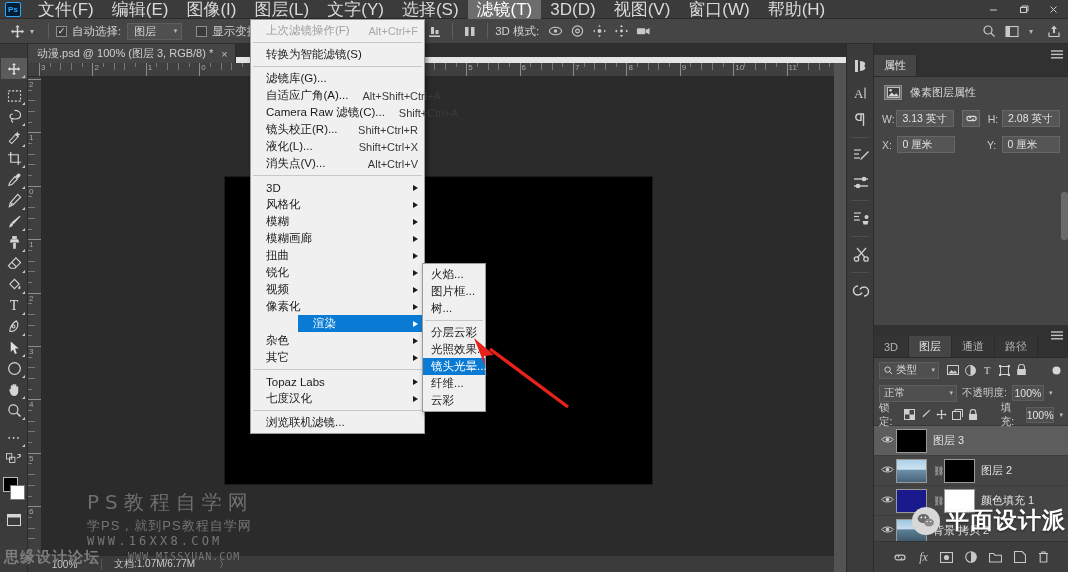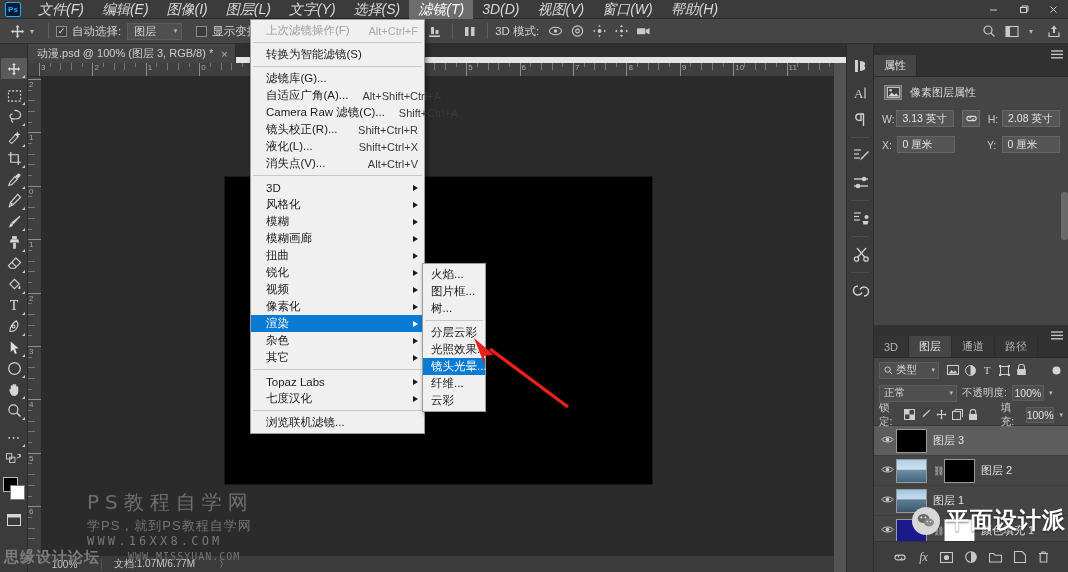--- a/index.html
+++ b/index.html
@@ -20,22 +20,22 @@
     background: #3b3b3b; display: flex; align-items: center;
     border-bottom: 1px solid #2b2b2b;
   }
   .ps-logo {
     width: 16px; height: 15px; margin-left: 5px; margin-right: 8px;
     background: #001e36; border: 1px solid #31a8ff; border-radius: 2px;
     color: #31a8ff; font-size: 8px; font-weight: bold;
     display: flex; align-items: center; justify-content: center;
   }
   .menu-item {
-    padding: 2px 9px; font-size: 14px; color: #d9d9d9;
-    line-height: 15px; cursor: default; white-space: nowrap; font-style: italic;
+    padding: 2px 9px; font-size: 17px; color: #d9d9d9;
+    line-height: 15px; cursor: default; white-space: nowrap;
   }
   .menu-item.active { background: #6d6d6d; color: #fff; }
   .win-ctrls { position: absolute; right: 0; top: 0; display: flex; height: 19px; }
   .win-btn {
     width: 30px; height: 19px; display: flex; align-items: center; justify-content: center;
     color: #cfcfcf; font-size: 11px;
   }
 
   
   .optionsbar {
@@ -166,21 +166,21 @@
     padding: 2px 0; z-index: 60; font-size: 11.5px;
   }
   .dd-row {
     display: flex; align-items: center; height: 17px; padding: 0 6px 0 15px;
     position: relative; white-space: nowrap;
   }
   .dd-row .lbl { flex: 1; }
   .dd-row .sc { color: #3a3a3a; font-size: 11px; margin-left: 14px; }
   .dd-row.dis { color: #a0a0a0; }
   .dd-row.dis .sc { color: #a8a8a8; }
-  .dd-row.hl { background: #0a7bd4; color: #fff; }
+  .dd-row.hl { background: #0a7bd4; color: #fff; margin-left: 47px; }
   .dd-row.hl .arr { border-left-color: #fff; }
   .dd-sep { height: 1px; background: #c8c8c8; margin: 3px 2px; }
   .arr {
     width: 0; height: 0; position: absolute; right: 6px;
     border-top: 3.5px solid transparent; border-bottom: 3.5px solid transparent;
     border-left: 5px solid #1b1b1b;
   }
   .submenu {
     position: absolute; left: 422px; top: 263px; width: 64px;
     background: #f0f0f0; color: #1b1b1b;
@@ -1147,28 +1147,20 @@
             <div class="lthumb sea"></div>
             <div class="lnk">⛓</div>
             <div class="lthumb maskblk" style="margin-right: 6px;"></div>
             <span class="lname">图层 2</span>
           </div>
           <div class="layer-row">
             <div class="eye"><svg width="13" height="9" viewBox="0 0 13 9">
                 <path d="M0.8 4.5 C3 1.2 10 1.2 12.2 4.5 C10 7.8 3 7.8 0.8 4.5Z" fill="none" stroke="#d0d0d0" stroke-width="1"></path>
                 <circle cx="6.5" cy="4.5" r="1.8" fill="#d0d0d0"></circle>
               </svg></div>
-            <div class="lthumb sea2"></div>
-            <span class="lname">图层 1</span>
-          </div>
-          <div class="layer-row">
-            <div class="eye"><svg width="13" height="9" viewBox="0 0 13 9">
-                <path d="M0.8 4.5 C3 1.2 10 1.2 12.2 4.5 C10 7.8 3 7.8 0.8 4.5Z" fill="none" stroke="#d0d0d0" stroke-width="1"></path>
-                <circle cx="6.5" cy="4.5" r="1.8" fill="#d0d0d0"></circle>
-              </svg></div>
             <div class="lthumb blue"></div>
             <div class="lnk">⛓</div>
             <div class="lthumb maskw" style="margin-right: 6px;"></div>
             <span class="lname">颜色填充 1</span>
           </div>
           <div class="layer-row">
             <div class="eye"><svg width="13" height="9" viewBox="0 0 13 9">
                 <path d="M0.8 4.5 C3 1.2 10 1.2 12.2 4.5 C10 7.8 3 7.8 0.8 4.5Z" fill="none" stroke="#d0d0d0" stroke-width="1"></path>
                 <circle cx="6.5" cy="4.5" r="1.8" fill="#d0d0d0"></circle>
               </svg></div>

